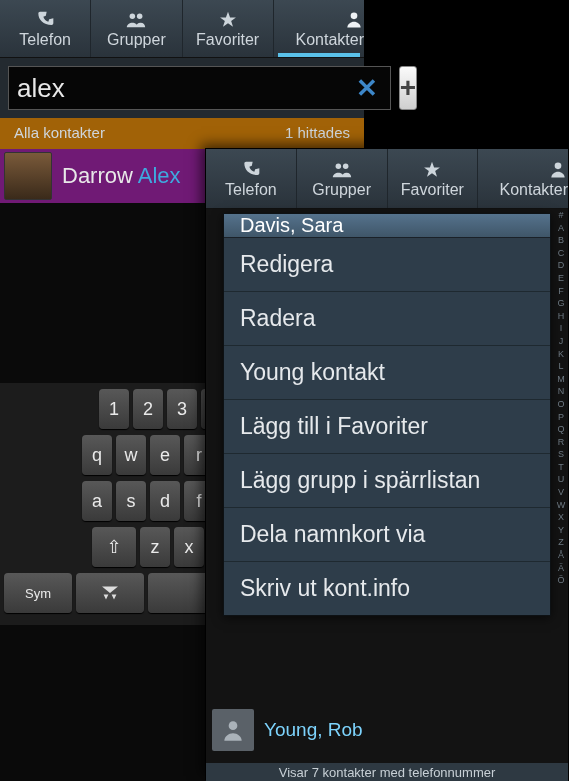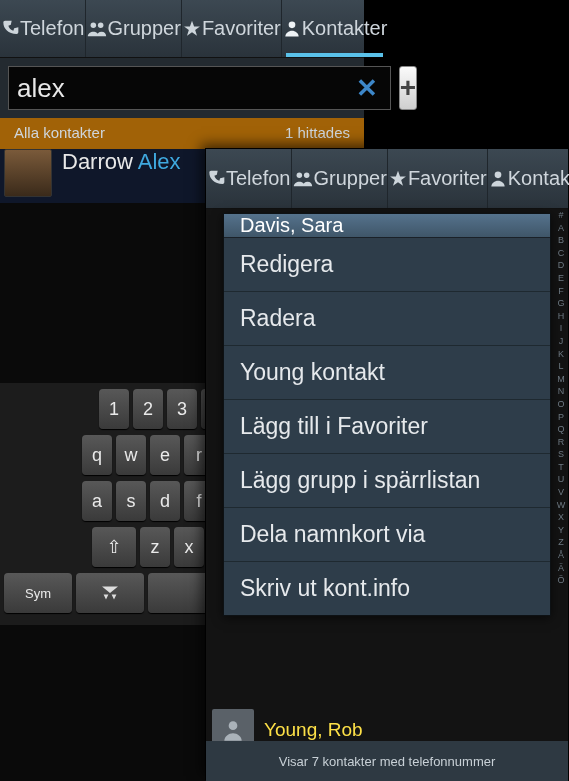--- a/index.html
+++ b/index.html
@@ -22,29 +22,29 @@
   }
   .tabs {
     display: flex;
     height: 58px;
     background: linear-gradient(#3c4852, #2a333b);
     border-bottom: 1px solid #111;
   }
   .tab {
     flex: 1;
     display: flex;
-    flex-direction: row;
+    flex-direction: column;
     align-items: center;
     justify-content: center;
-    font-size: 20px;
+    font-size: 16px;
     color: #cfd6dc;
     border-right: 1px solid #1f262c;
     position: relative;
   }
-  .tab:last-child { border-right: none; }
+  .tab:last-child { border-right: none; align-items: flex-end; }
   .tab-icon { height: 22px; display:flex; align-items:center; justify-content:center; }
   .tab.active::after {
     content:"";
     position:absolute;
     left:4px; right:4px; bottom:0;
     height:4px;
     background:#5ac1e9;
   }
   .searchbar {
     display:flex;
@@ -82,24 +82,24 @@
   .filterbar {
     display:flex;
     justify-content:space-between;
     padding:6px 14px 8px;
     font-size:15px;
     color:#cfd6dc;
     background:#a16207;
   }
   .result-row {
     display:flex;
-    align-items:flex-start;
+    align-items:center;
     height:54px;
     padding-left:4px;
-    background:#0f172a;
+    background:#701a75;
     gap:10px;
   }
   .avatar {
     width:48px; height:48px;
     background:linear-gradient(#7a5a3a,#3a2a1a);
     border:1px solid #333;
     border-radius:2px;
   }
   .result-name { font-size:22px; color:#e8e8e8; }
   .result-name .hl { color:#3fa9df; }
@@ -148,40 +148,40 @@
     right:0; top:60px;
     width:14px;
     font-size:9px;
     color:#6f7b85;
     text-align:center;
     line-height:1.4;
   }
   .footer-status{
     position:absolute;
     left:0; bottom:0; right:0;
-    height:40px;
+    height:18px;
     background:#2e3942;
     color:#c8d0d6;
     font-size:13px;
     display:flex; align-items:center; justify-content:center;
   }
   .bg-row {
     position:absolute;
     left:0; right:14px;
     height:54px;
     display:flex; align-items:center;
     padding-left:6px; gap:10px;
   }
   .bg-avatar {
     width:42px; height:42px;
     background:#5a6168;
     border-radius:2px;
     display:flex;align-items:center;justify-content:center;
   }
-  .bg-name { font-size:19px; color:#fde047; }
+  .bg-name { font-size:19px; color:#7dd3fc; }
 
   
   .ctx-menu {
     position:absolute;
     left:17px; top:64px;
     width:328px;
     background:#2e3d4a;
     border:1px solid #0d1114;
     box-shadow:0 2px 10px rgba(0,0,0,0.6);
   }

